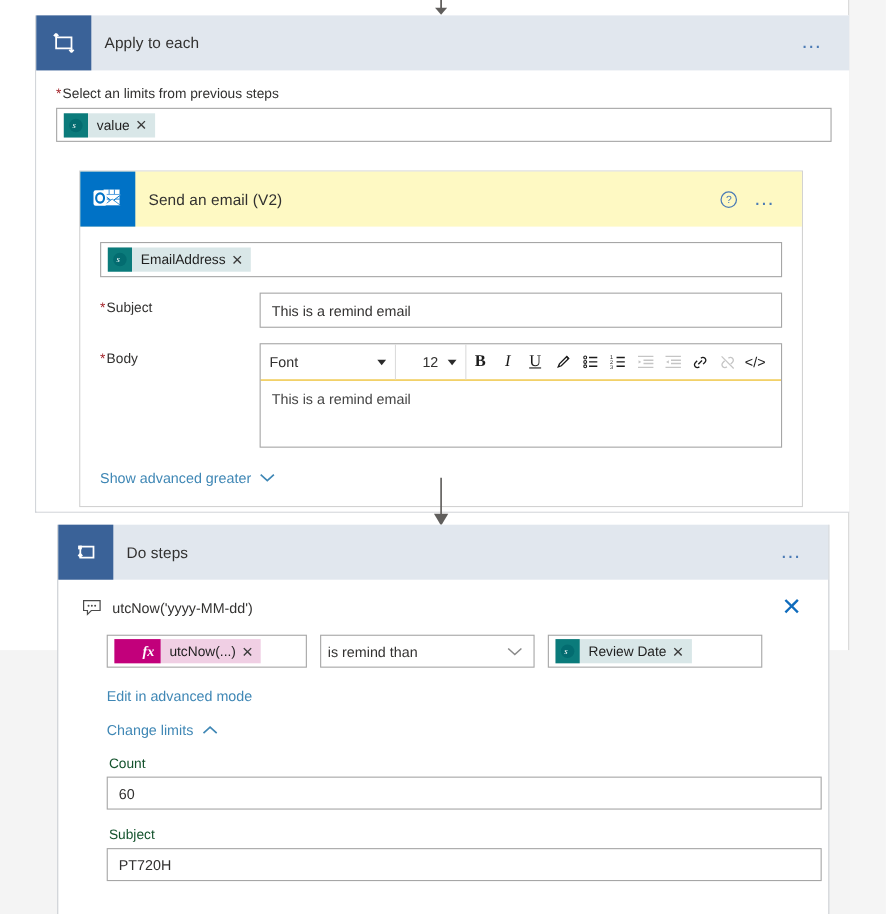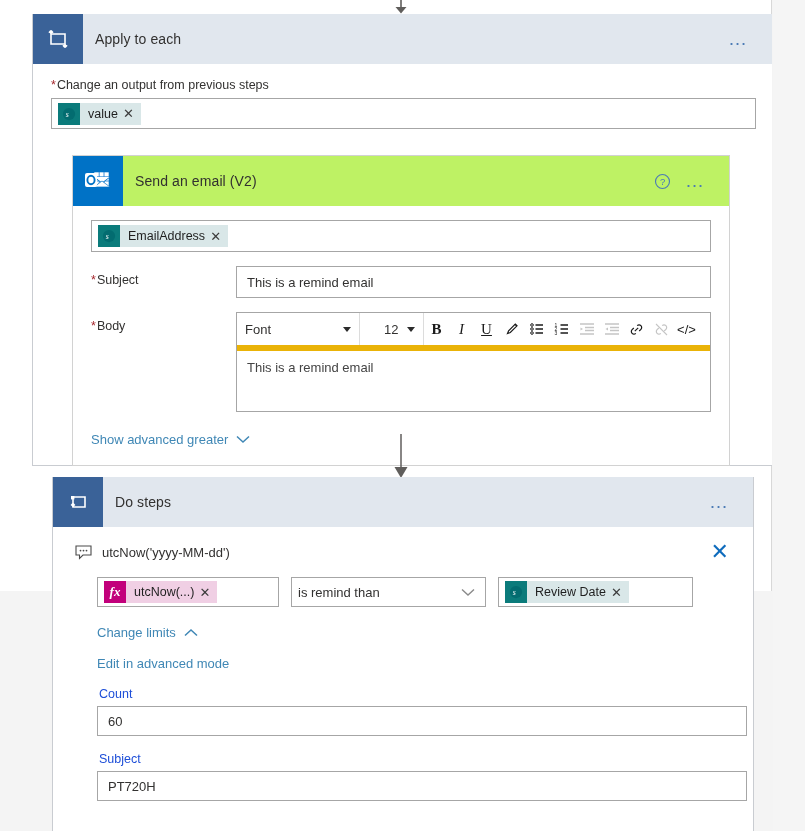--- a/index.html
+++ b/index.html
@@ -131,39 +131,39 @@
   }
   .token.sp { background: #d9e7e8; }
   .token.fx { background: #f0cfe4; }
   .token-icon {
     width: 22px; height: 22px;
     flex: 0 0 22px;
     display: flex; align-items: center; justify-content: center;
   }
   .token-icon.sp { background: #0b7b7b; }
   .token-icon.fx { background: #c2007b; color: #fff; font-style: italic;
-                   font-family: "Liberation Serif", serif; font-size: 13px; font-weight: bold; }
+                   font-family: "Liberation Serif", serif; font-size: 13px; font-weight: bold; padding-left: 20px; }
   .token-text { padding: 0 5px 0 8px; white-space: nowrap; }
   .token-x {
     padding-right: 7px;
     color: #3b3b3b;
     font-size: 13px;
     cursor: pointer;
   }
 
   
   .email-card {
     position: absolute;
     left: 72px; top: 155px;
     width: 658px;
     background: #ffffff;
     border: 1px solid #d2d2d2;
     box-sizing: border-box;
   }
-  .email-card .card-header { background: #bef264; height: 50px; }
+  .email-card .card-header { background: #fef9c3; height: 50px; }
 
   .field-row {
     display: flex;
     align-items: flex-start;
     padding: 0 18px;
     margin-top: 14px;
   }
   .field-label {
     width: 145px;
     flex: 0 0 145px;
@@ -175,21 +175,21 @@
 
   
   .rte {
     border: 1px solid #a6a6a6;
     background: #fff;
   }
   .rte-toolbar {
     display: flex;
     align-items: center;
     height: 32px;
-    border-bottom: 6px solid #eab308;
+    border-bottom: 1px solid #eab308;
   }
   .rte-sel {
     display: flex;
     align-items: center;
     justify-content: space-between;
     height: 32px;
     border-right: 1px solid #dcdcdc;
     font-size: 13px;
     padding: 0 8px;
     color: #323130;
@@ -285,21 +285,21 @@
     padding: 0 6px;
     box-sizing: border-box;
     font-size: 13px;
   }
   .cond-cell.left { width: 182px; }
   .cond-cell.mid { width: 195px; justify-content: space-between; padding-right: 10px; }
   .cond-cell.right { width: 195px; }
 
   .limits-label {
     font-size: 12.5px;
-    color: #1d4ed8;
+    color: #14532d;
     margin: 0 0 5px 2px;
   }
   .limit-input {
     border: 1px solid #a6a6a6;
     height: 30px;
     display: flex;
     align-items: center;
     padding: 0 10px;
     font-size: 13px;
     box-sizing: border-box;
@@ -329,21 +329,21 @@
         </svg>
       </div>
       <div class="card-title">Apply to each</div>
       <div class="header-actions">
         <div class="ellipsis">…</div>
       </div>
     </div>
 
     <div class="scope-body">
       <div class="req-label">
-        <span class="req-star">*</span><span>Change an output from previous steps</span>
+        <span class="req-star">*</span><span>Select an limits from previous steps</span>
       </div>
       <div class="input-box" style="width:705px;height:31px;">
         <span class="token sp">
           <span class="token-icon sp">
             <svg width="14" height="14" viewBox="0 0 16 16">
               <circle cx="8" cy="8" r="7" fill="#036c70"></circle>
               <text x="4.4" y="11" font-family="Liberation Serif, serif" font-size="9" fill="#ffffff" font-style="italic">s</text>
             </svg>
           </span>
           <span class="token-text">value</span>
@@ -547,32 +547,32 @@
                 <text x="4.4" y="11" font-family="Liberation Serif, serif" font-size="9" fill="#ffffff" font-style="italic">s</text>
               </svg>
             </span>
             <span class="token-text">Review Date</span>
             <span class="token-x">✕</span>
           </span>
         </div>
       </div>
 
       <div class="ml22 mb16">
+        <span class="link teal">Edit in advanced mode</span>
+      </div>
+
+      <div class="ml22 mb16">
         <span class="link teal">
           <span>Change limits</span>
           <svg width="14" height="9" viewBox="0 0 14 9">
             <path d="M1 7.5 L7 2 L13 7.5" fill="none" stroke="#3f87b5" stroke-width="1.5"></path>
           </svg>
         </span>
       </div>
 
-      <div class="ml22 mb16">
-        <span class="link teal">Edit in advanced mode</span>
-      </div>
-
       <div class="ml22" style="width:650px;">
         <div class="limits-label">Count</div>
         <div class="limit-input">
           <span>60</span>
         </div>
       </div>
 
       <div class="ml22" style="width:650px;">
         <div class="limits-label">Subject</div>
         <div class="limit-input">

